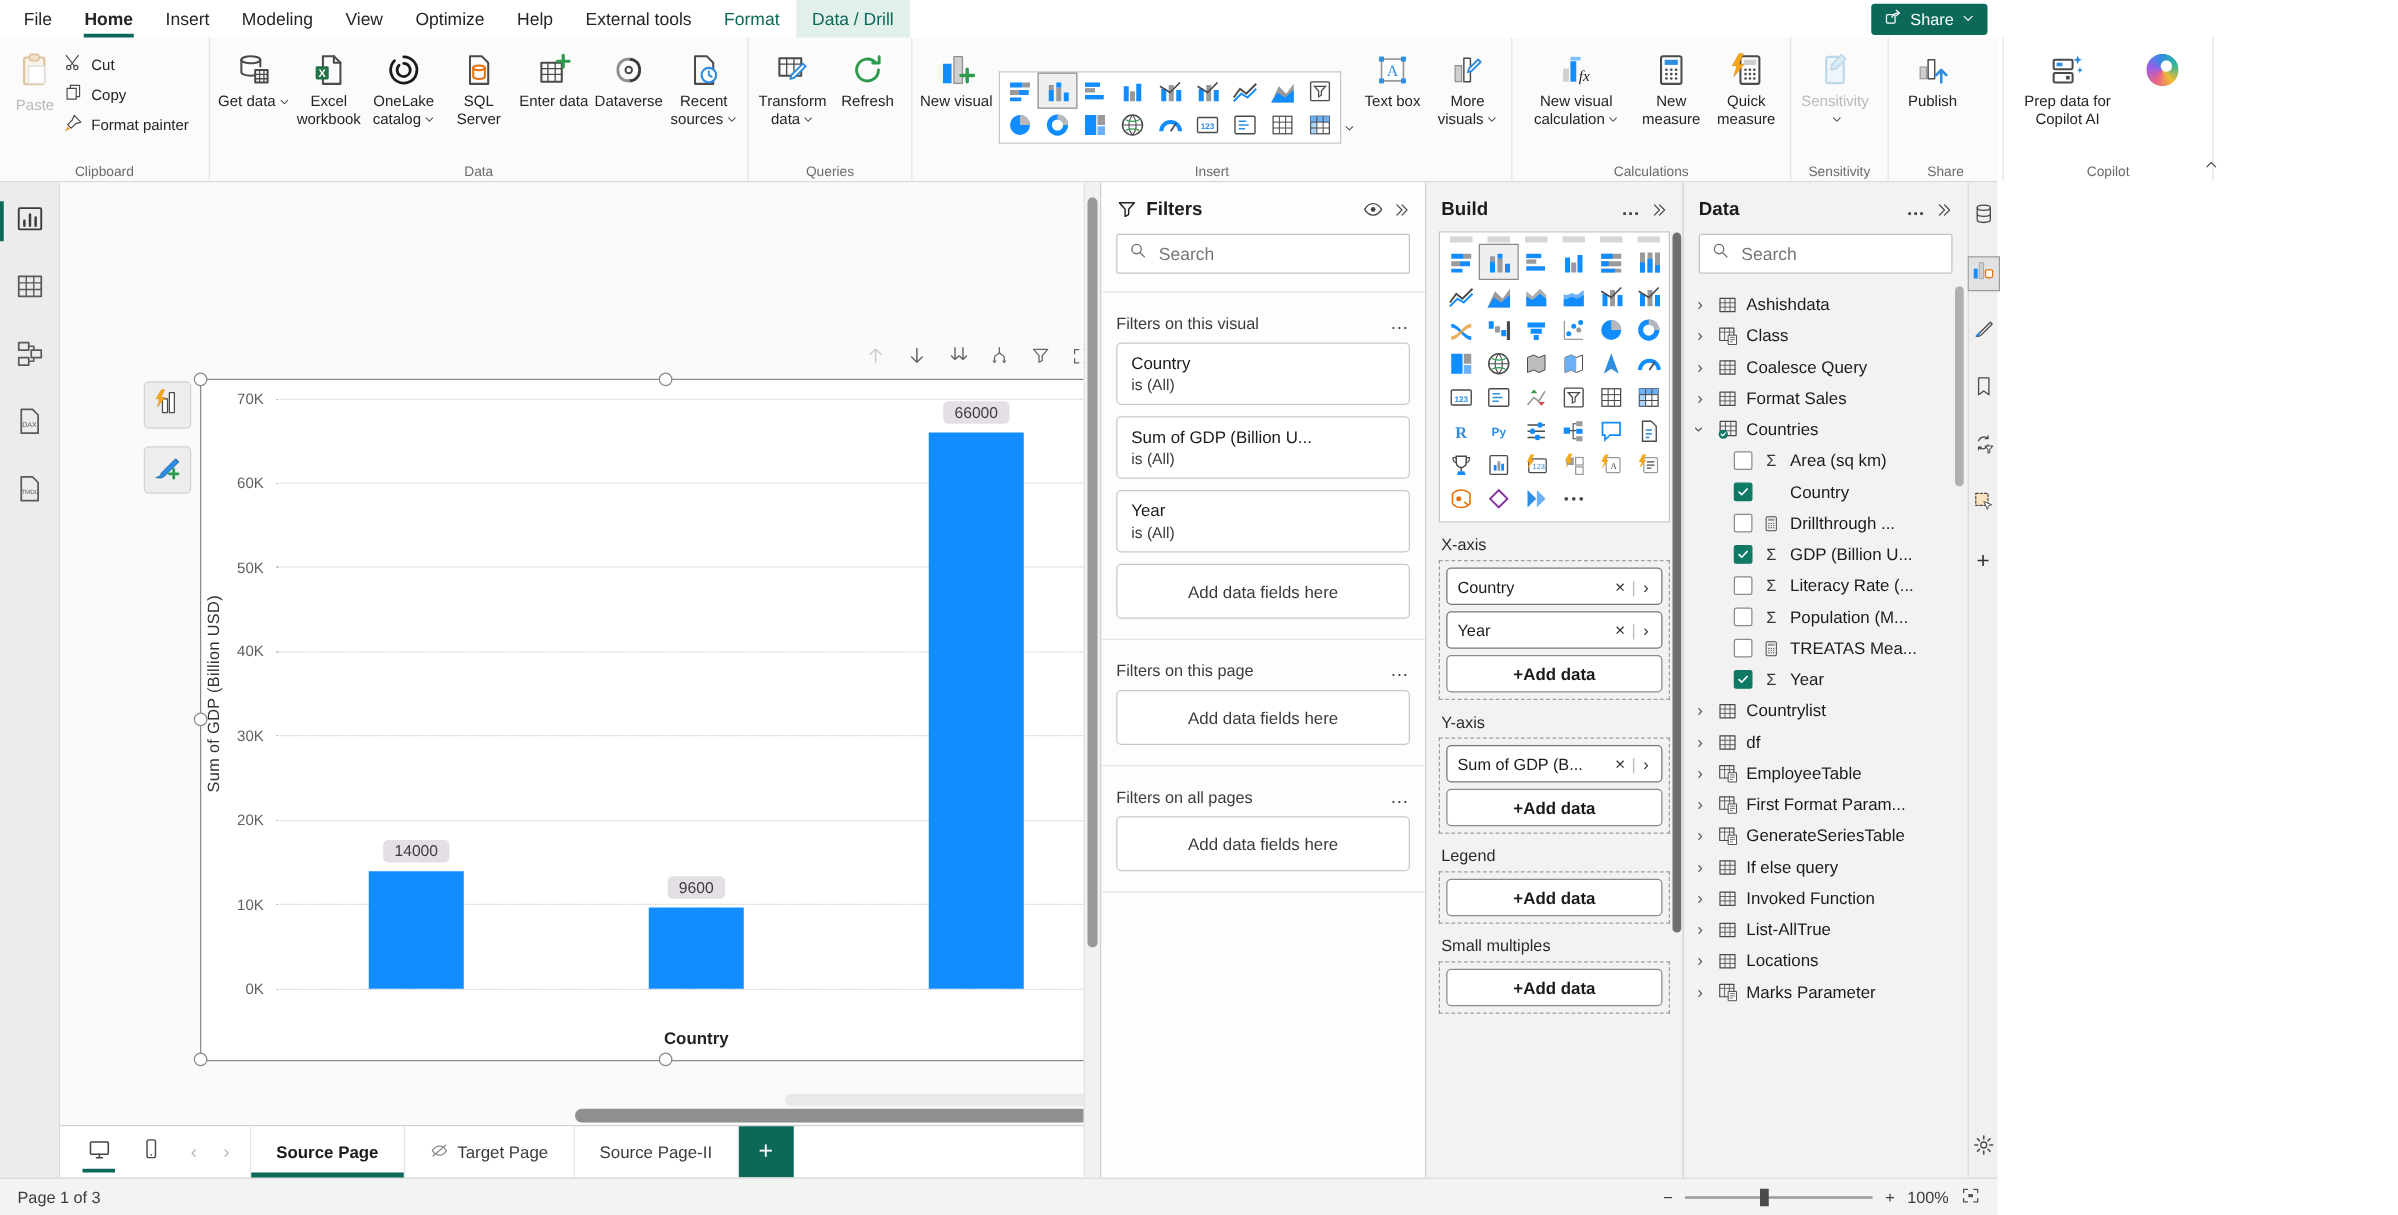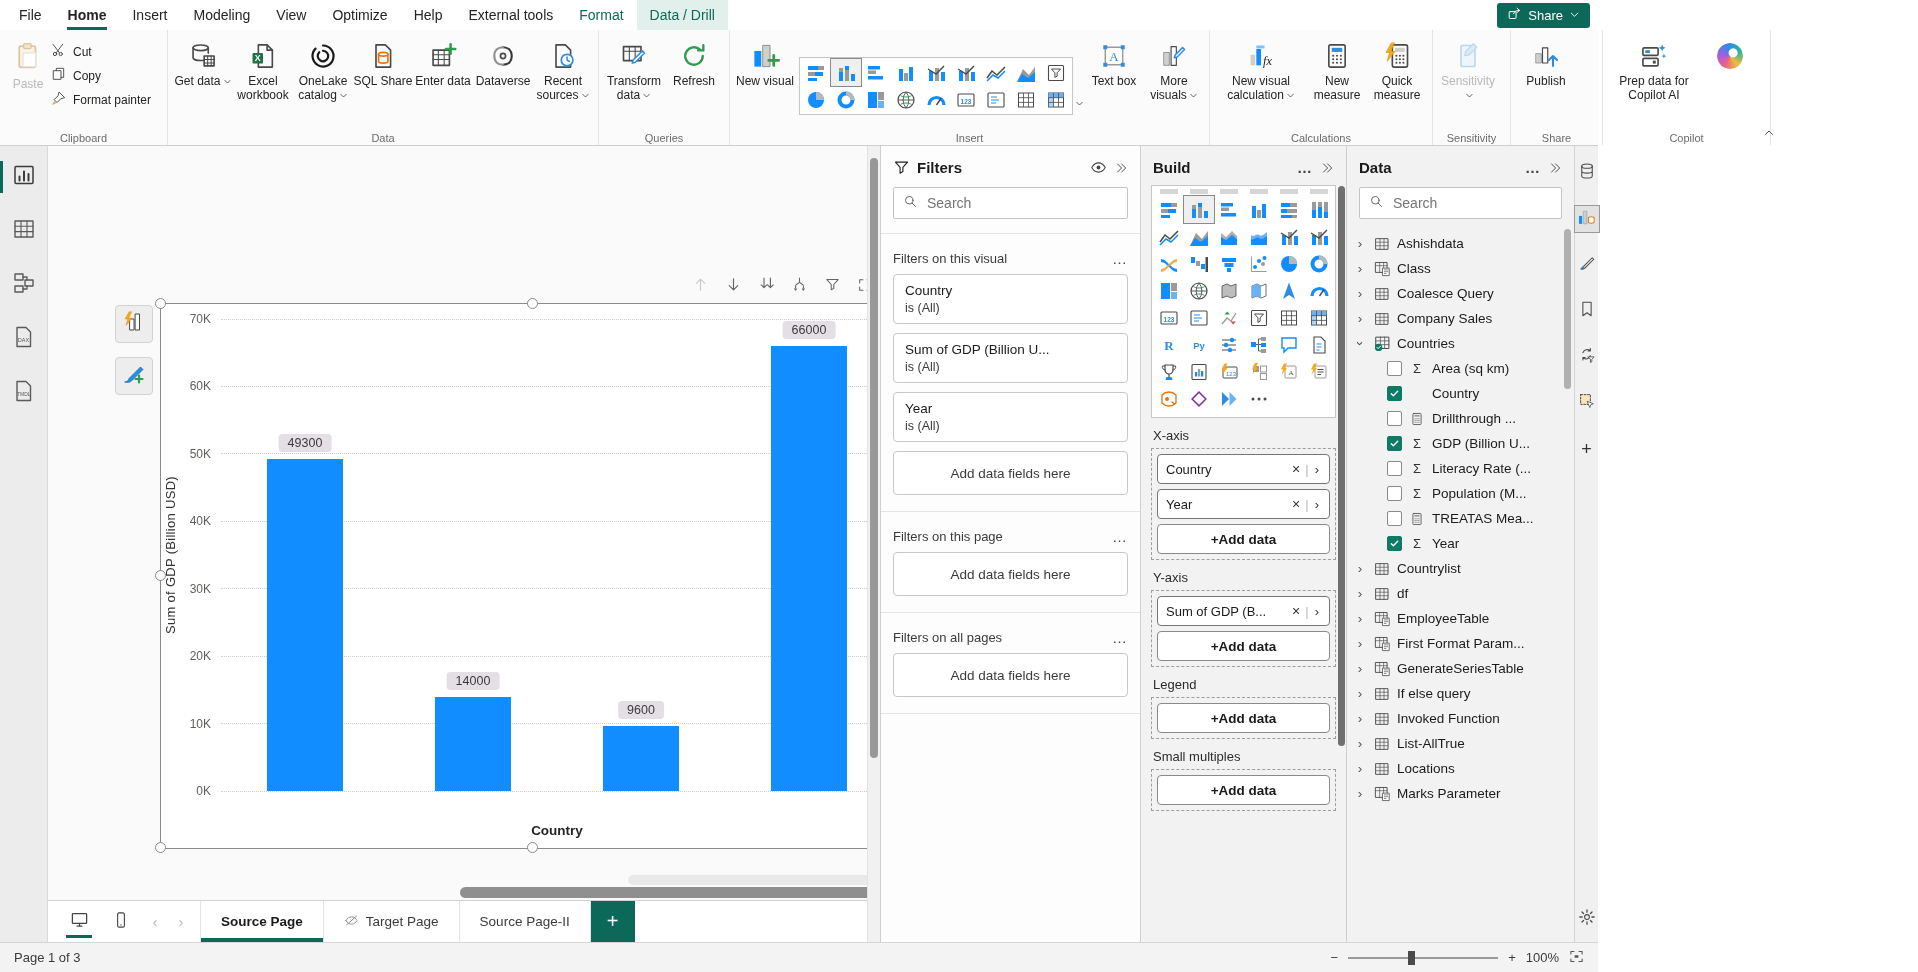--- a/index.html
+++ b/index.html
@@ -246,21 +246,21 @@
               </svg></span></span>
         </div>
         <div class="rbtn">
           <span class="ric">
             <svg width="28" height="28" viewBox="0 0 24 24" fill="none" stroke-linecap="round" stroke-linejoin="round">
               <path d="M6 2.5h8L18.5 7v14.5H6z" stroke="#4a4a4a" stroke-width="1.4" fill="none"></path>
               <ellipse cx="12.2" cy="10.5" rx="4" ry="1.6" stroke="#E8720C" stroke-width="1.4"></ellipse>
               <path d="M8.2 10.5v6c0 .9 1.8 1.6 4 1.6s4-.7 4-1.6v-6" stroke="#E8720C" stroke-width="1.4" fill="none"></path>
             </svg>
           </span>
-          <span>SQL Share</span>
+          <span>SQL Server</span>
         </div>
         <div class="rbtn">
           <span class="ric">
             <svg width="28" height="28" viewBox="0 0 24 24" fill="none" stroke-linecap="round" stroke-linejoin="round">
               <rect x="3.5" y="7" width="14" height="13" stroke="#4a4a4a" stroke-width="1.4" fill="none"></rect>
               <path d="M3.5 11h14M3.5 15h14M8 7v13M13 7v13" stroke="#4a4a4a" stroke-width="0.9"></path>
               <path d="M18.5 2v8M14.5 6h8" stroke="#2E9B4E" stroke-width="2.2"></path>
             </svg>
           </span>
           <span>Enter data</span>
@@ -686,24 +686,20 @@
           <div class="plot" id="plot">
               <div class="gline" style="top: 471.5px;"></div>
               <div class="gline" style="top: 404.071px;"></div>
               <div class="gline" style="top: 336.643px;"></div>
               <div class="gline" style="top: 269.214px;"></div>
               <div class="gline" style="top: 201.786px;"></div>
               <div class="gline" style="top: 134.357px;"></div>
               <div class="gline" style="top: 66.9286px;"></div>
               <div class="gline" style="top: -0.5px;"></div>
               <div class="slot">
-                <div class="bar" style="height: 332.423px; background: rgb(17, 141, 255);"></div>
-                <div class="pill" style="bottom: 339.423px;">49300</div>
-              </div>
-              <div class="slot">
                 <div class="bar" style="height: 94.4px; background: rgb(17, 141, 255);"></div>
                 <div class="pill" style="bottom: 101.4px;">14000</div>
               </div>
               <div class="slot">
                 <div class="bar" style="height: 64.7314px; background: rgb(17, 141, 255);"></div>
                 <div class="pill" style="bottom: 71.7314px;">9600</div>
               </div>
               <div class="slot">
                 <div class="bar" style="height: 445.029px; background: rgb(17, 141, 255);"></div>
                 <div class="pill" style="bottom: 452.029px;">66000</div>
@@ -1309,21 +1305,21 @@
             <span>Coalesce Query</span>
           </div>
           <div class="trow">
             <span class="tchev">›</span>
             <span class="ticon">
               <svg width="16" height="16" viewBox="0 0 24 24" fill="none" stroke-linecap="round" stroke-linejoin="round">
                 <rect x="3" y="4" width="18" height="16" stroke="#4a4a4a" stroke-width="1.4" fill="none"></rect>
                 <path d="M3 9.3h18M3 14.6h18M9 4v16M15 4v16" stroke="#4a4a4a" stroke-width="1"></path>
               </svg>
             </span>
-            <span>Company Sales</span>
+            <span>Format Sales</span>
           </div>
           <div class="trow">
             <span class="tchev exp">›</span>
             <span class="ticon">
               <svg width="17" height="17" viewBox="0 0 24 24" fill="none" stroke-linecap="round" stroke-linejoin="round">
                 <rect x="3" y="3" width="18" height="16" stroke="#4a4a4a" stroke-width="1.4" fill="none"></rect>
                 <path d="M3 8.3h18M3 13.6h18M9 3v16M15 3v16" stroke="#4a4a4a" stroke-width="1"></path>
                 <circle cx="6.5" cy="17.5" r="5.2" fill="#0E7A66"></circle>
                 <path d="M4.2 17.5l1.7 1.7 3.1-3.3" stroke="#fff" stroke-width="1.4" fill="none"></path>
               </svg>

